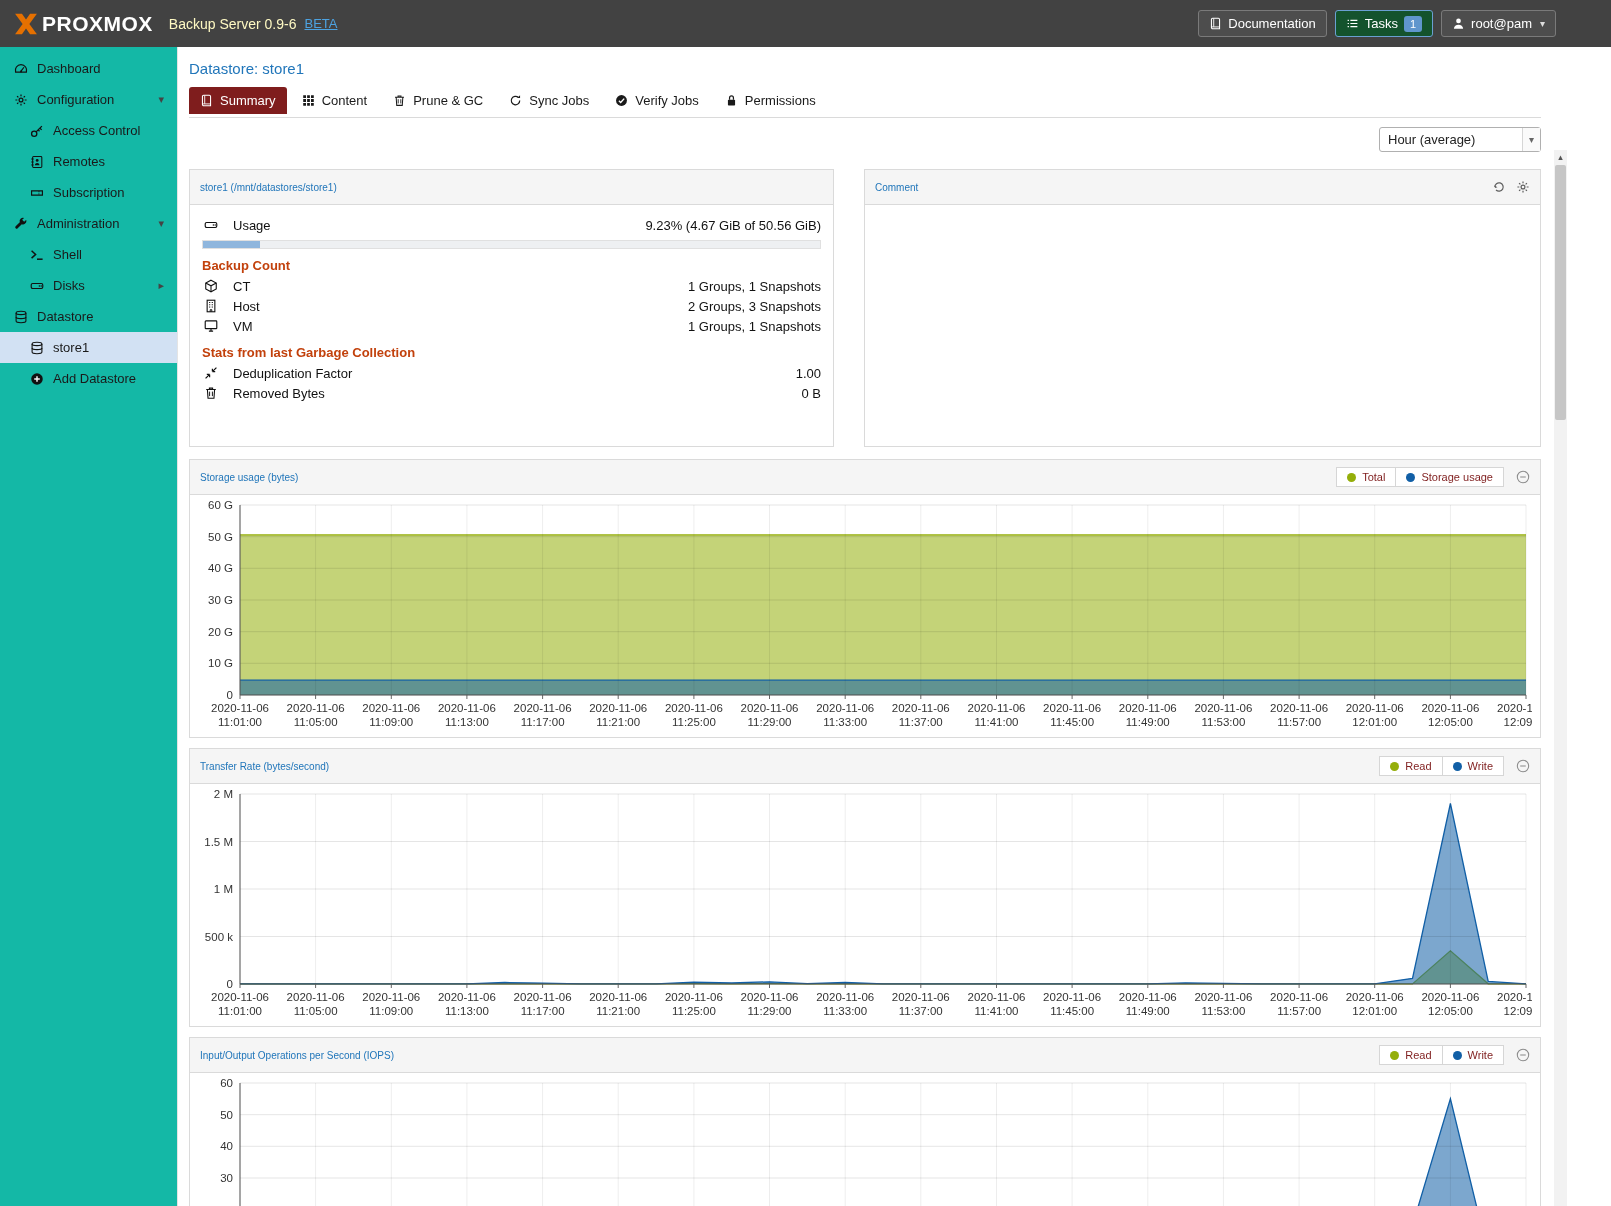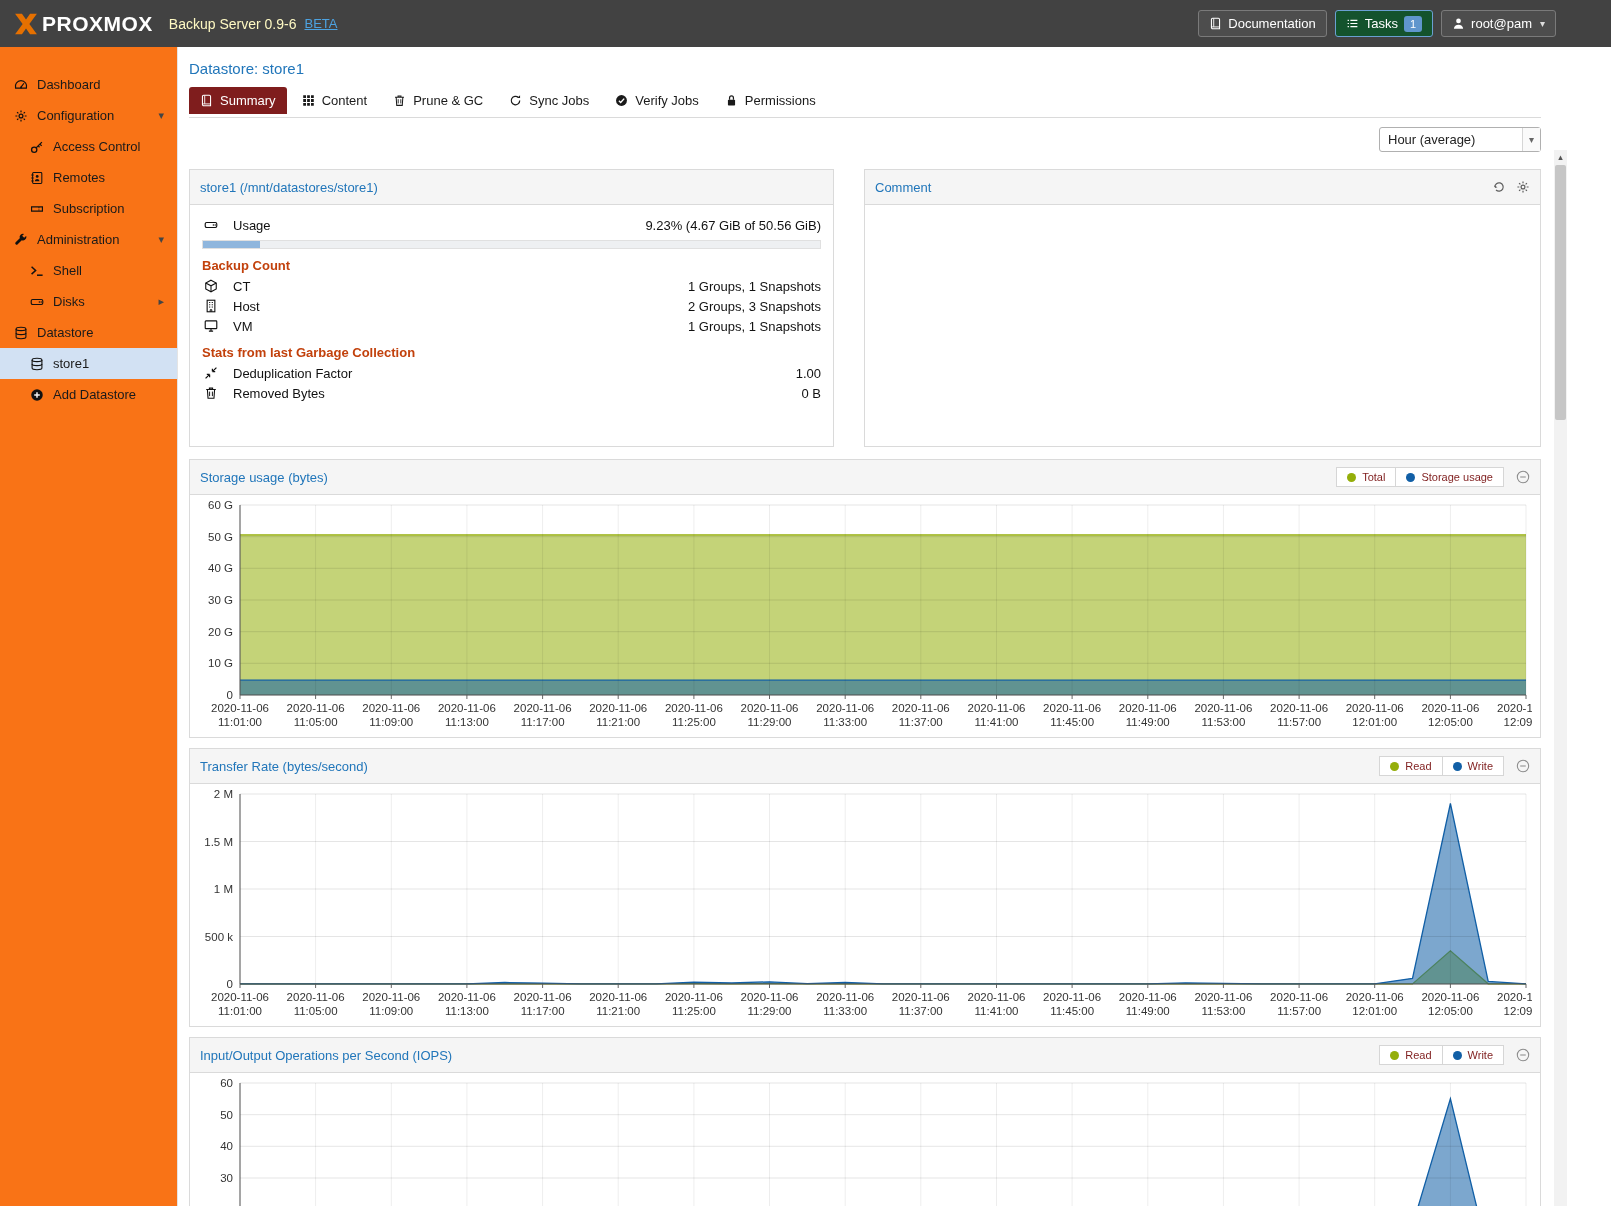--- a/index.html
+++ b/index.html
@@ -17,21 +17,21 @@
 .spacer{flex:1}
 .hbtn{display:flex;align-items:center;gap:6px;background:#4d4d4d;border:1px solid #7a7a7a;color:#fff;font-size:13px;padding:4px 10px;border-radius:3px;cursor:pointer;font-family:inherit;height:27px}
 .hbtn .icon{display:flex}
 .hbtn .icon svg{width:13px;height:13px;display:block}
 .badge{background:#6096cd;color:#fff;font-size:11px;padding:1px 6px;border-radius:3px;line-height:14px}
 .hbtn.primary{background:#14532d;border-color:#6aa0d2}
 .caret{font-size:10px;color:#ddd;margin-left:2px}
 
 
 .layout{display:flex;height:1159px}
-.sidebar{width:178px;background:#f97316;border-right:1px solid #e4e4e4;padding-top:22px;flex-shrink:0}
+.sidebar{width:178px;background:#14b8a6;border-right:1px solid #e4e4e4;padding-top:6px;flex-shrink:0}
 .nav-item{height:31px;display:flex;align-items:center;font-size:13px;color:#1a1a1a;cursor:pointer;padding-left:12px}
 .nav-item.ind1{padding-left:28px}
 .nav-item.selected{background:#d2e1f3}
 .nicon{width:17px;margin-right:8px;display:flex;justify-content:center;color:#111;flex-shrink:0}
 .nicon svg{width:14px;height:14px;display:block}
 .expander{margin-left:auto;margin-right:13px;font-size:11px;color:#444}
 
 .main{flex:1;position:relative;overflow:hidden}
 .main-inner{margin-left:11px;width:1352px}
 .page-title{padding-top:13px;font-size:15px;color:#2176ba}
@@ -45,21 +45,21 @@
 
 
 .toolbar{display:flex;justify-content:flex-end;margin-top:7px;height:28px;align-items:center}
 .select{width:162px;height:25px;border:1px solid #b0b0b0;border-radius:3px;background:#fff;display:flex;align-items:center;font-size:13px;color:#222;padding-left:8px;cursor:pointer}
 .select-caret{margin-left:auto;padding:0 6px;color:#666;font-size:10px;border-left:1px solid #d6d6d6;align-self:stretch;display:flex;align-items:center;background:#fafafa}
 
 
 .panels-row{display:flex;gap:30px;margin-top:16px}
 .panel{border:1px solid #dadada;background:#fff}
 .panel-h{height:35px;background:#f5f5f5;border-bottom:1px solid #dadada;display:flex;align-items:center;padding:0 10px}
-.panel-title{font-size:13px;color:#2176ba}
+.panel-title{font-size:10px;color:#2176ba}
 .ds-panel{width:645px;height:278px}
 .comment-panel{flex:1;height:278px}
 .tools{margin-left:auto;display:flex;gap:10px;color:#5f5f5f}
 .tool{cursor:pointer;display:flex}
 .tool svg{width:14px;height:14px;display:block}
 .panel-b{padding:10px 12px}
 .kv-row{display:flex;align-items:center;padding:2.5px 0;font-size:13px;color:#111}
 .kv-label{margin-left:6px}
 .kv-value{margin-left:auto}
 .progress{height:9px;background:#eef0f2;border:1px solid #e0e0e0;margin:5px 0 2px}

